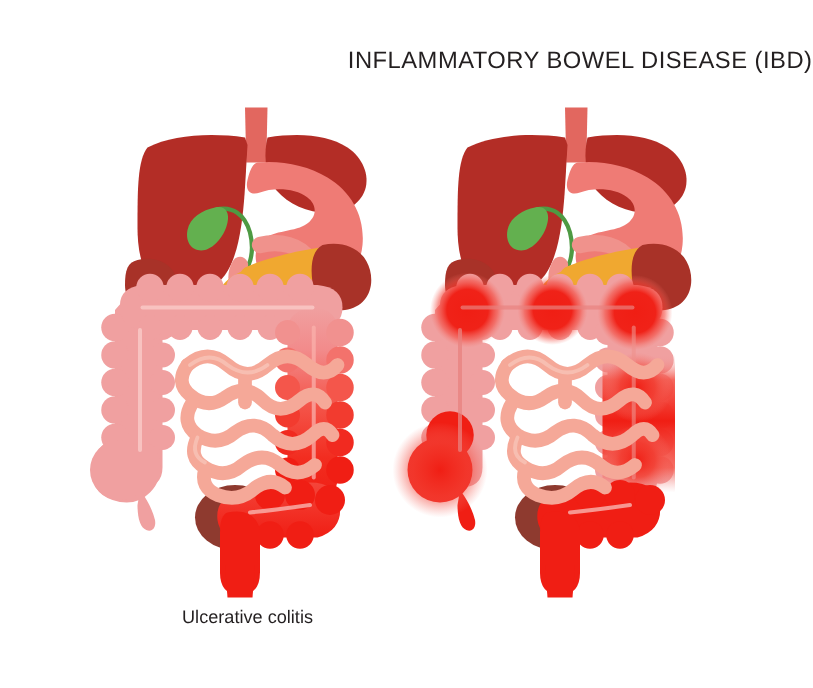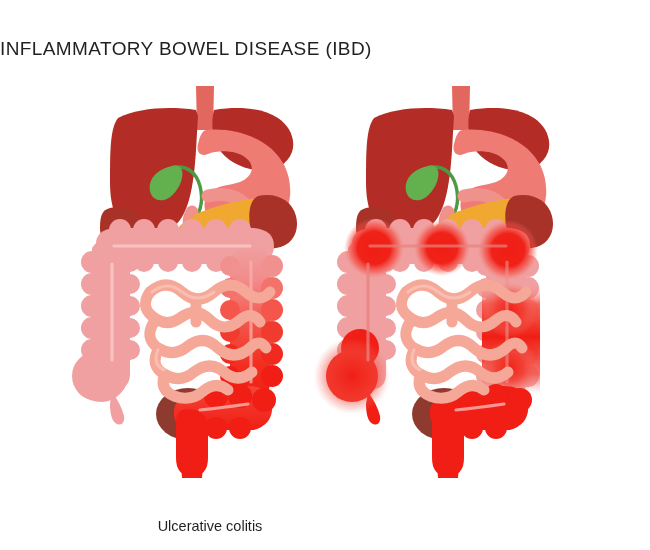--- a/index.html
+++ b/index.html
@@ -20,38 +20,38 @@
     position: absolute;
     inset: 0;
     width: 650px;
     height: 550px;
   }
   .fig-title {
     position: absolute;
     top: 38px;
     left: 0;
     width: 650px;
-    text-align: left;
+    text-align: right;
     font-size: 19px;
     letter-spacing: 0.4px;
     font-weight: 400;
     color: #231f20;
     white-space: nowrap;
   }
   .panel-caption {
     position: absolute;
     top: 486px;
     width: 300px;
     text-align: center;
     font-size: 14.5px;
     font-weight: 400;
     color: #231f20;
     white-space: nowrap;
   }
-  #caption-uc { left: 60px; margin-top: 32px; }
+  #caption-uc { left: 48px; }
   #caption-cd { left: 304px; }
   svg { display: block; }
 </style>
 </head>
 <body style="background: rgb(255, 255, 255);">
 
 <div id="figure">
 
   <div class="fig-title">INFLAMMATORY BOWEL DISEASE (IBD)</div>
 

